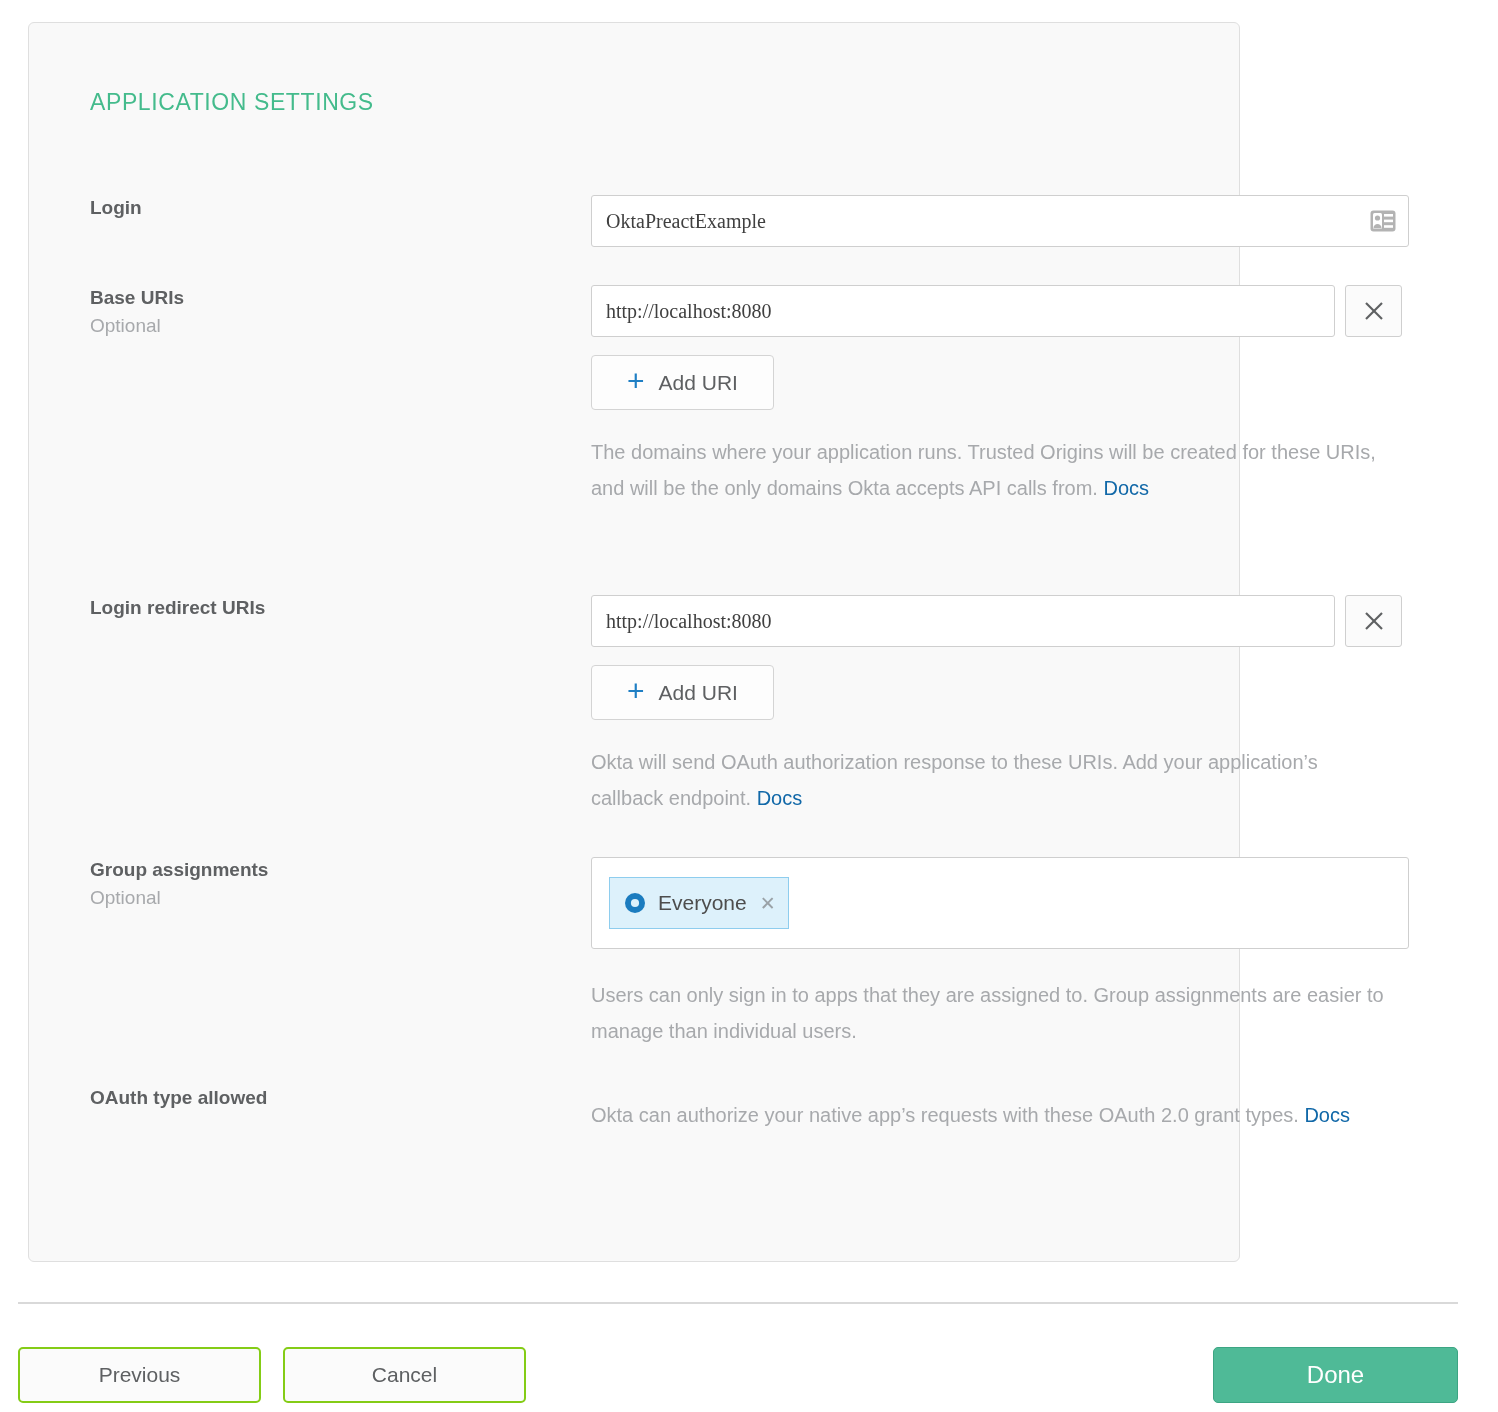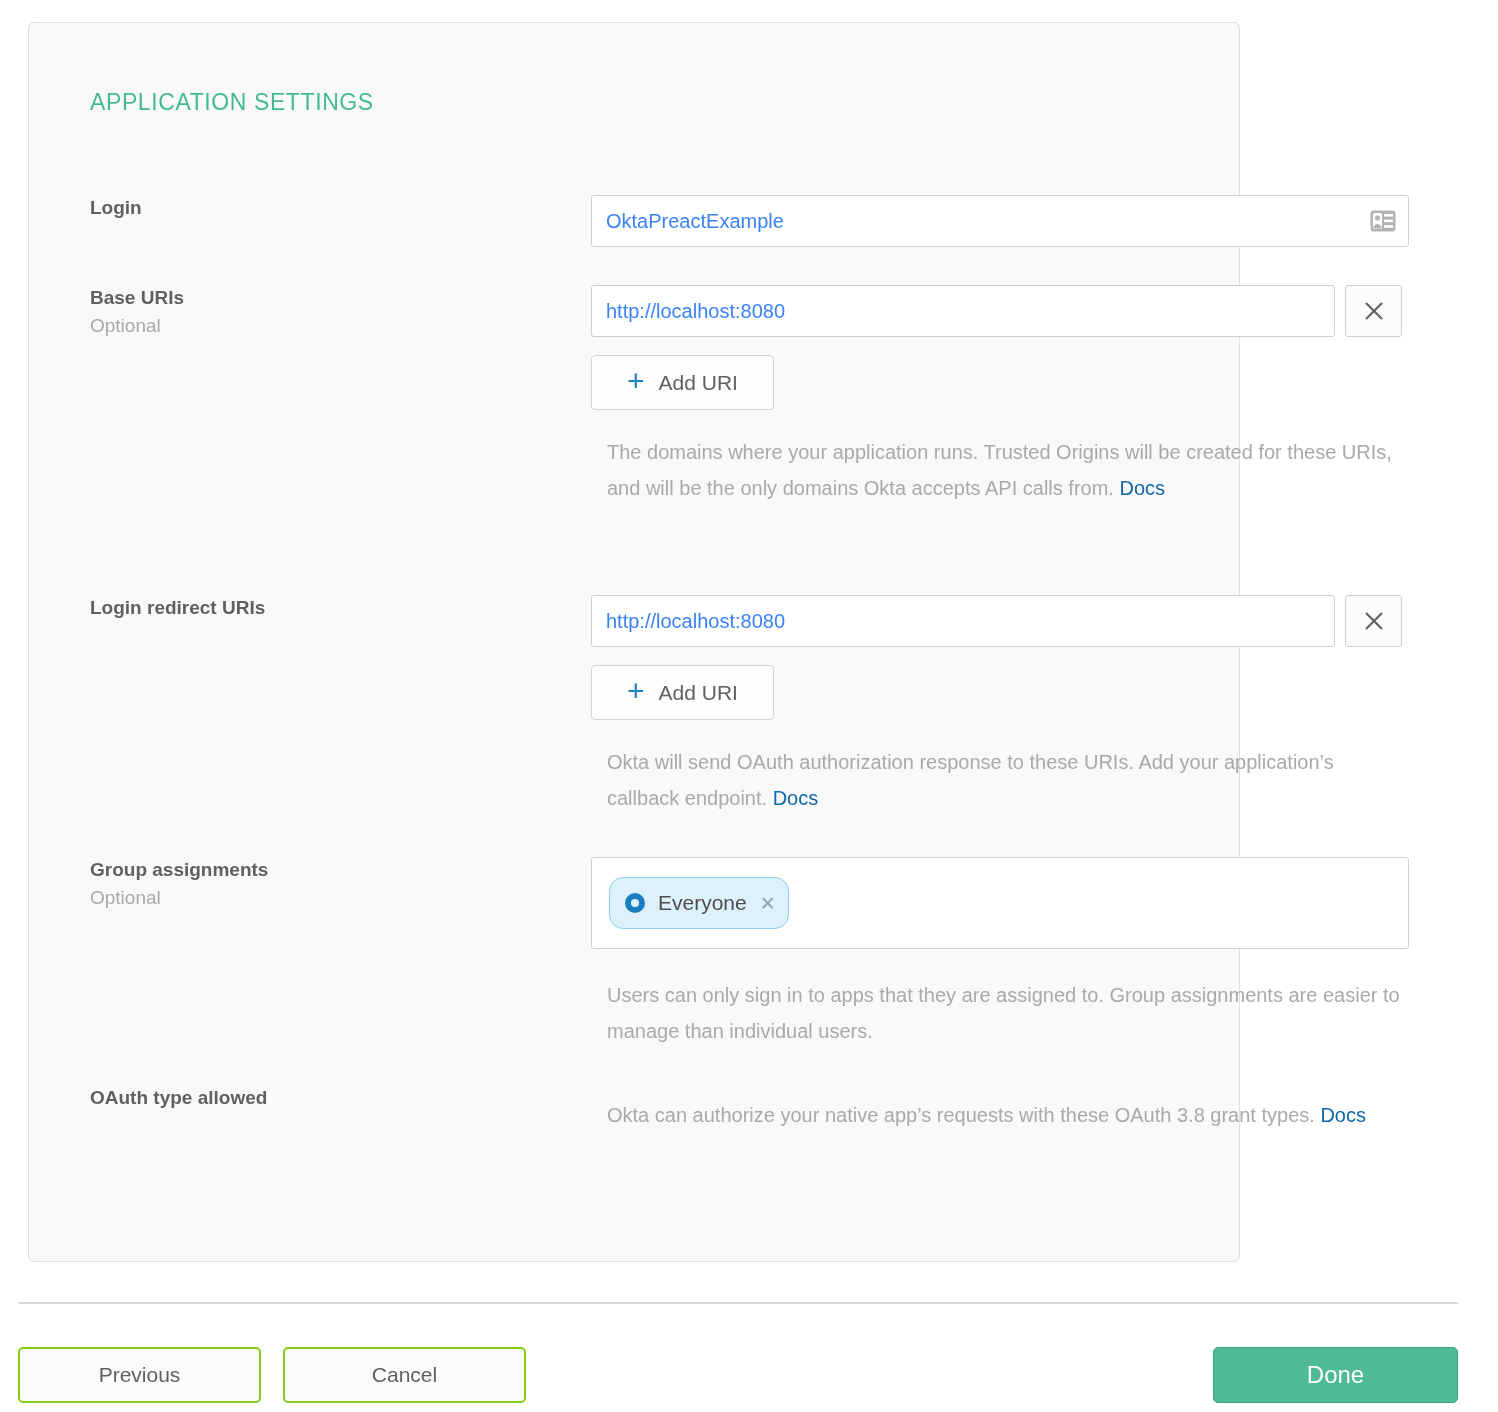--- a/index.html
+++ b/index.html
@@ -66,23 +66,23 @@
     left: 562px;
   }
 
   
   .text-input {
     box-sizing: border-box;
     height: 52px;
     background: #ffffff;
     border: 1px solid #cfcfcf;
     border-radius: 3px;
-    font-family: Liberation Sans, sans-serif;
+    font-family: Liberation Serif, serif;
     font-size: 20px;
-    color: #3b82f6;
+    color: #404040;
     padding: 0 14px;
     outline: none;
     display: flex;
     align-items: center;
   }
   .name-input-wrap {
     position: relative;
     width: 818px;
   }
   .name-input {
@@ -145,21 +145,20 @@
     position: relative;
     top: -2px;
   }
 
   .helper {
     margin-top: 24px;
     width: 800px;
     font-size: 20px;
     line-height: 36px;
     color: #a7a9ac;
-    margin-left: 16px;
   }
   .helper a,
   .docs-link {
     color: #1168a8;
     text-decoration: none;
     cursor: pointer;
   }
 
   
   .group-box {
@@ -171,21 +170,21 @@
     border-radius: 3px;
     display: flex;
     align-items: center;
     padding-left: 17px;
   }
   .chip {
     box-sizing: border-box;
     height: 52px;
     background: #ddf1fb;
     border: 1px solid #8ecdee;
-    border-radius: 14px;
+    border-radius: 0;
     display: flex;
     align-items: center;
     padding: 0 12px 0 13px;
     cursor: default;
   }
   .chip-ring {
     width: 24px;
     height: 24px;
     margin-right: 11px;
     display: block;
@@ -368,21 +367,21 @@
       <div class="helper" style="margin-top:28px;">Users can only sign in to apps that they are assigned to. Group assignments are easier to manage than individual users.</div>
     </div>
   </div>
 
   <div class="row" style="top:1040px;">
     <div class="row-label" style="top:22px;">
       <div class="label-main">OAuth type allowed</div>
     </div>
     <div class="row-field">
       <div class="helper" style="margin-top:34px;">
-        <span>Okta can authorize your native app’s requests with these OAuth 3.8 grant types. </span><a class="docs-link">Docs</a>
+        <span>Okta can authorize your native app’s requests with these OAuth 2.0 grant types. </span><a class="docs-link">Docs</a>
       </div>
     </div>
   </div>
 
 </div>
 
 <div class="divider"></div>
 
 <div class="footer-btn" id="previous-button">Previous</div>
 

